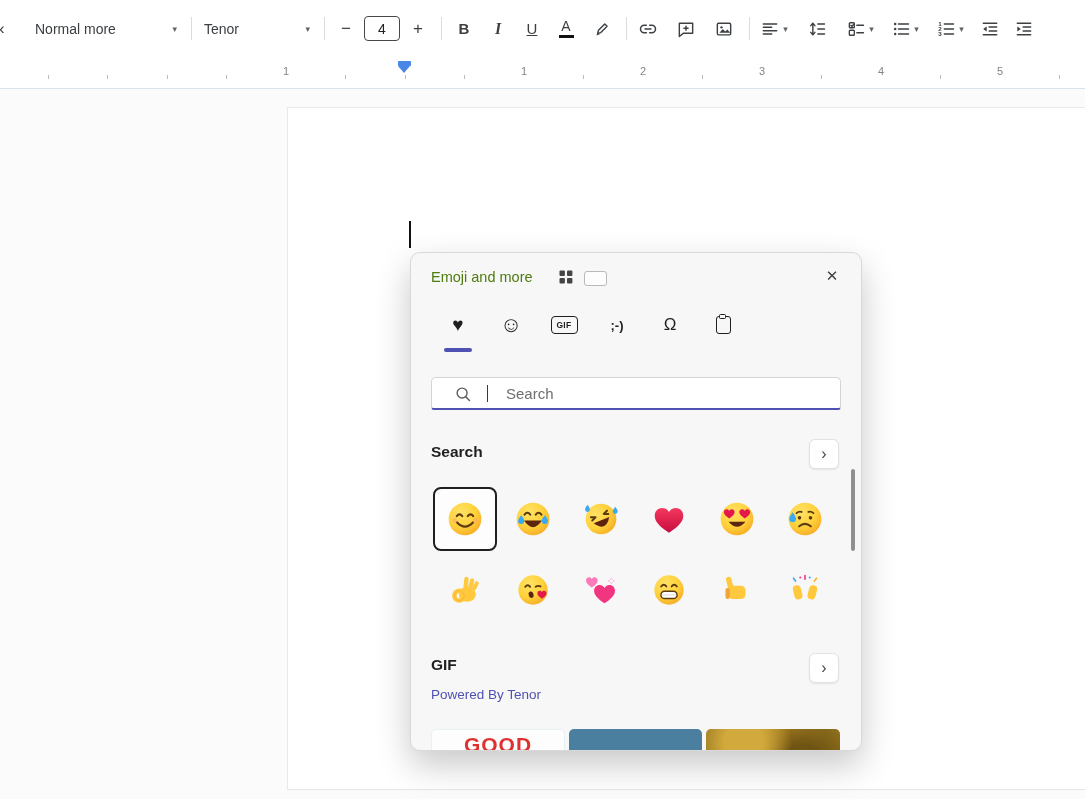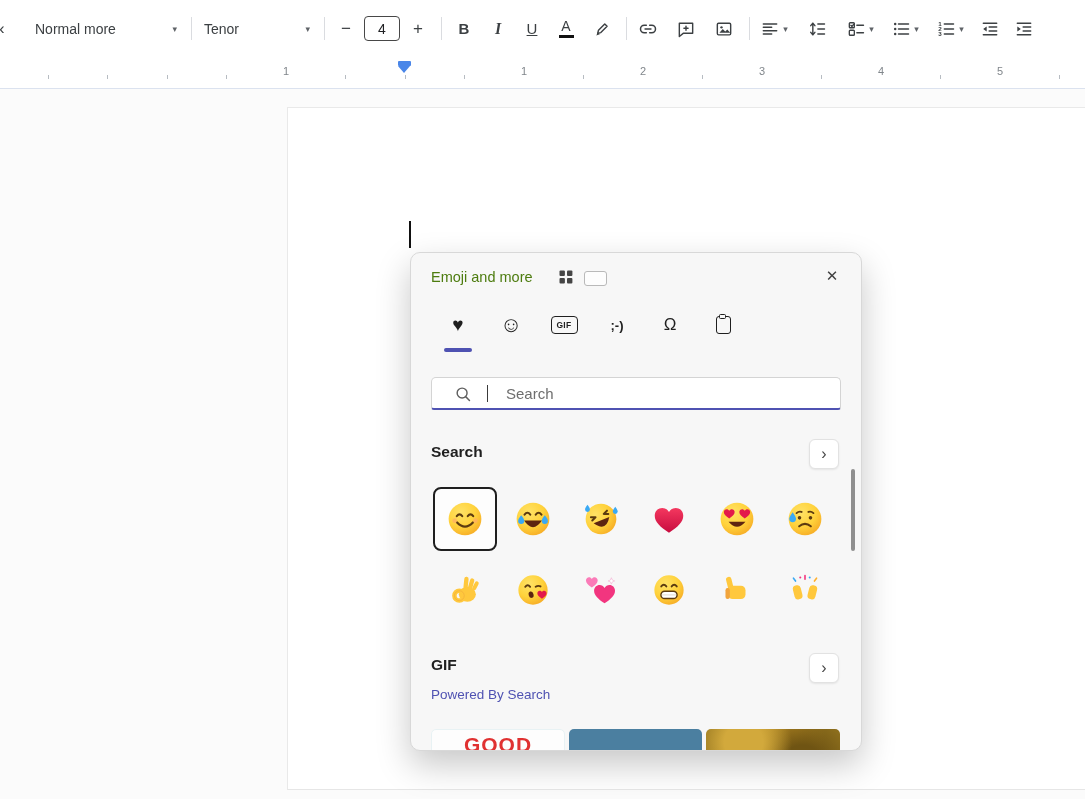--- a/index.html
+++ b/index.html
@@ -412,21 +412,21 @@
       <circle cx="13" cy="4.8" r="1.1" fill="#f2357f"></circle>
         <circle cx="23" cy="4.8" r="1.1" fill="#3aa9f4"></circle>
     </svg>
 
     <div class="thumbbar"></div>
 
     <div class="pa sechdr" style="left:20px;top:403px;">GIF</div>
     <div class="pa expand" style="left:398px;top:400px;">
       <span>›</span>
     </div>
-    <div class="pa tenor">Powered By Search</div>
+    <div class="pa tenor">Powered By Tenor</div>
 
     <div class="gifthumb gt1">
       <span>GOOD</span>
     </div>
     <div class="gifthumb gt2"></div>
     <div class="gifthumb gt3"></div>
   </div>
 
 </div>
 

